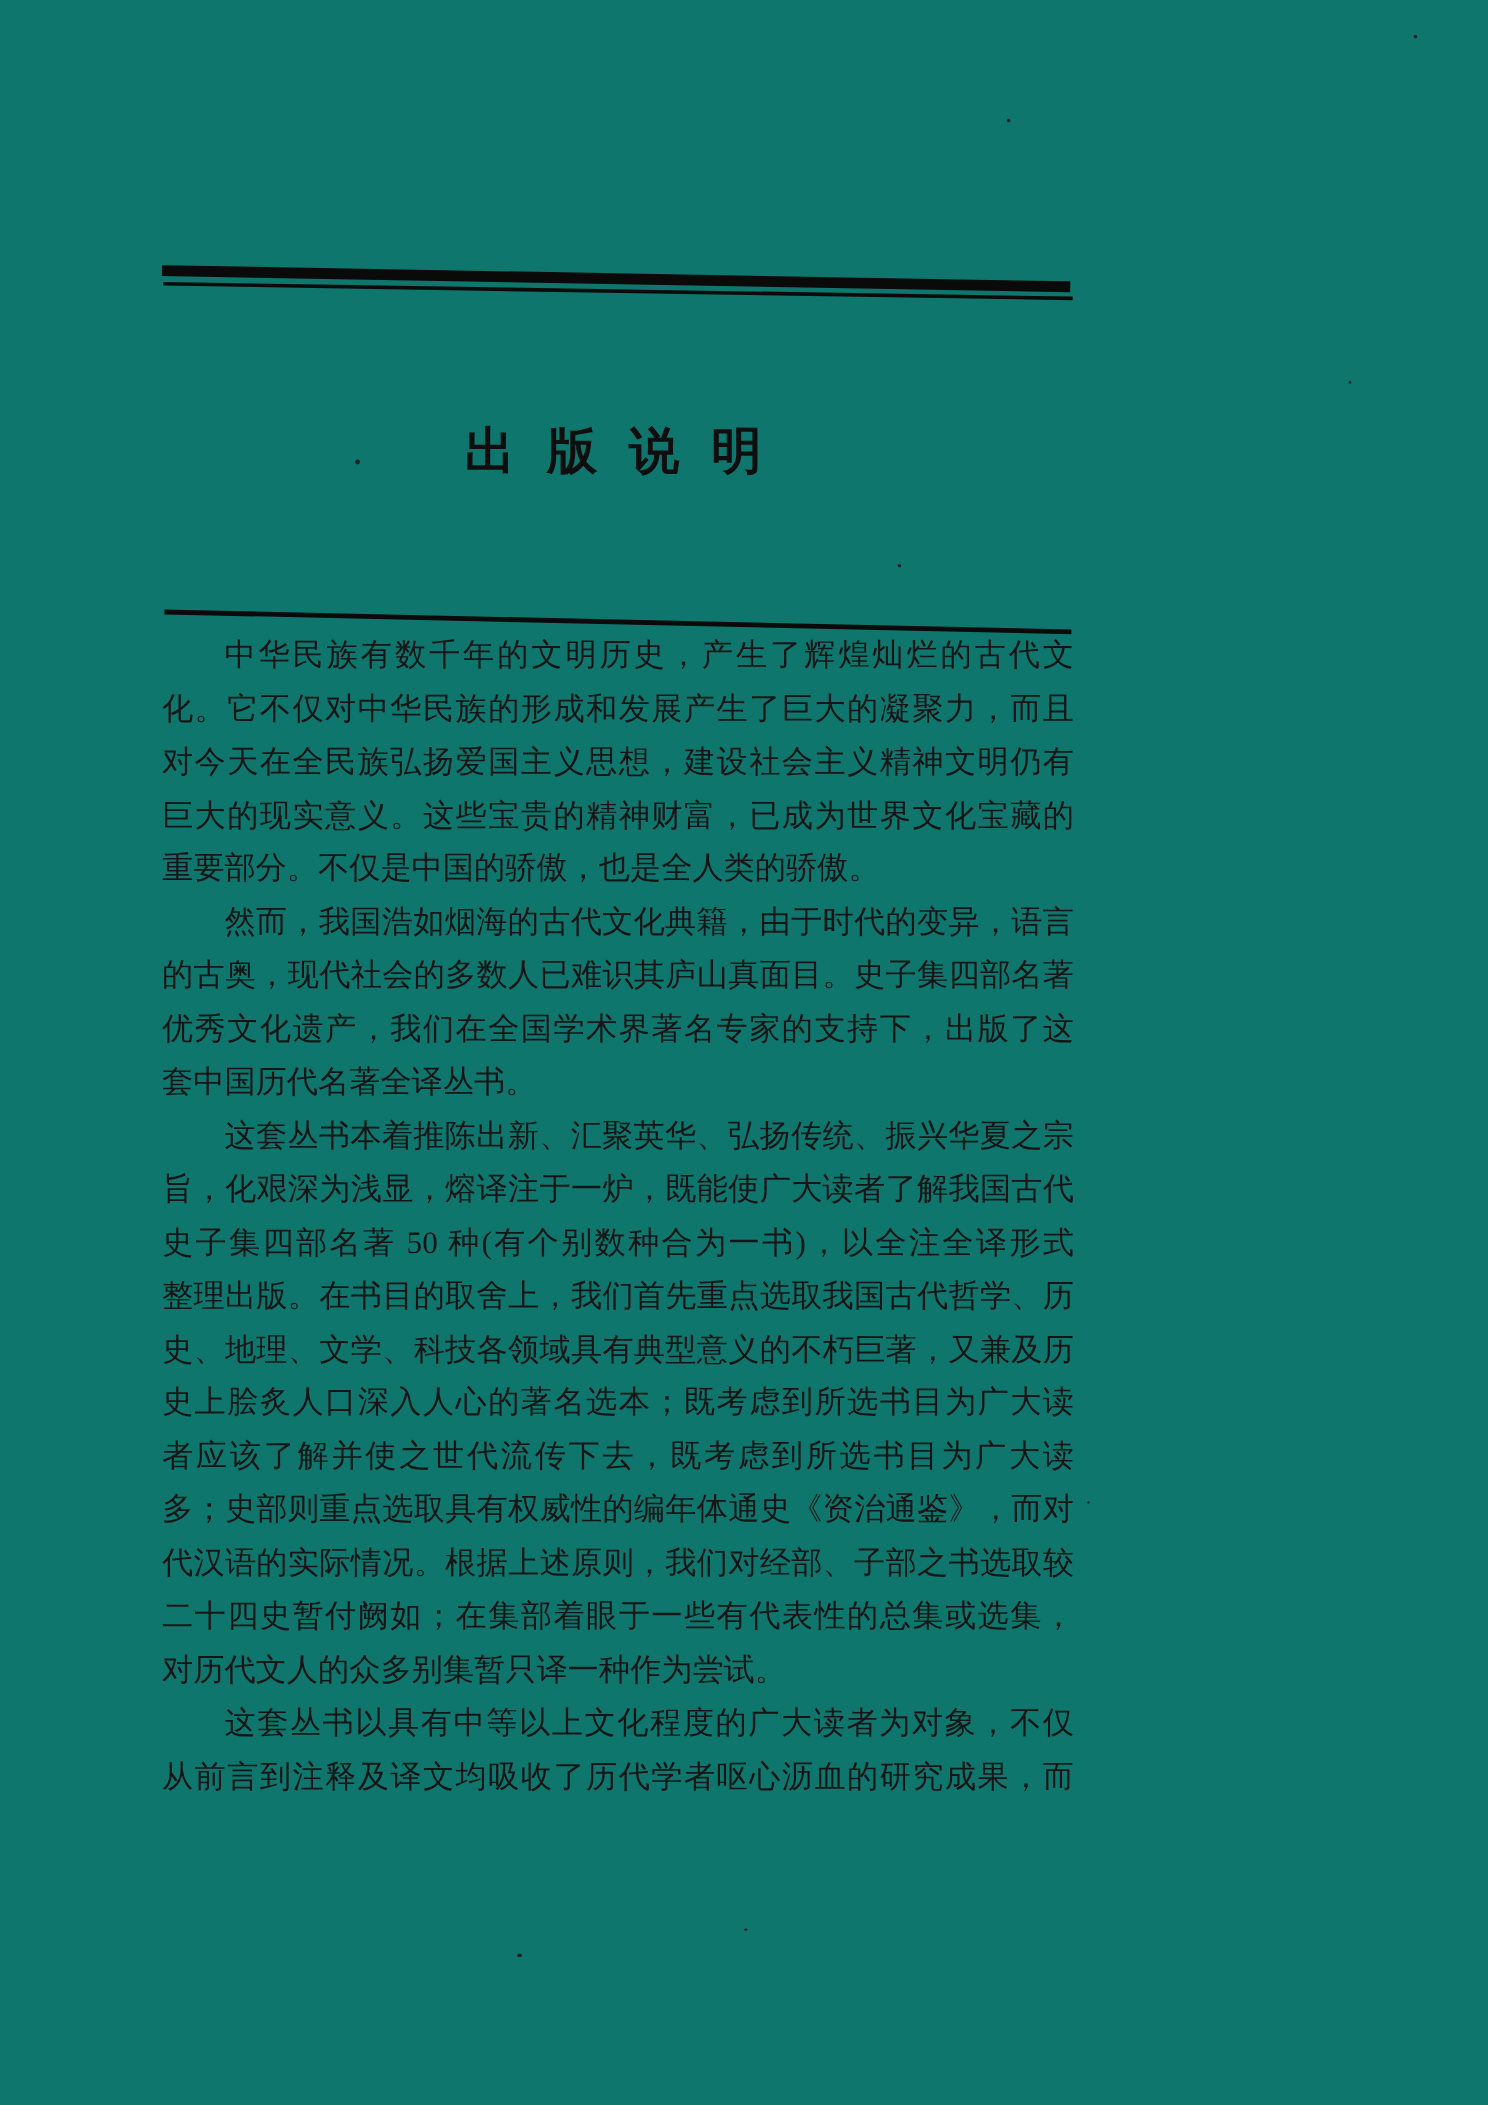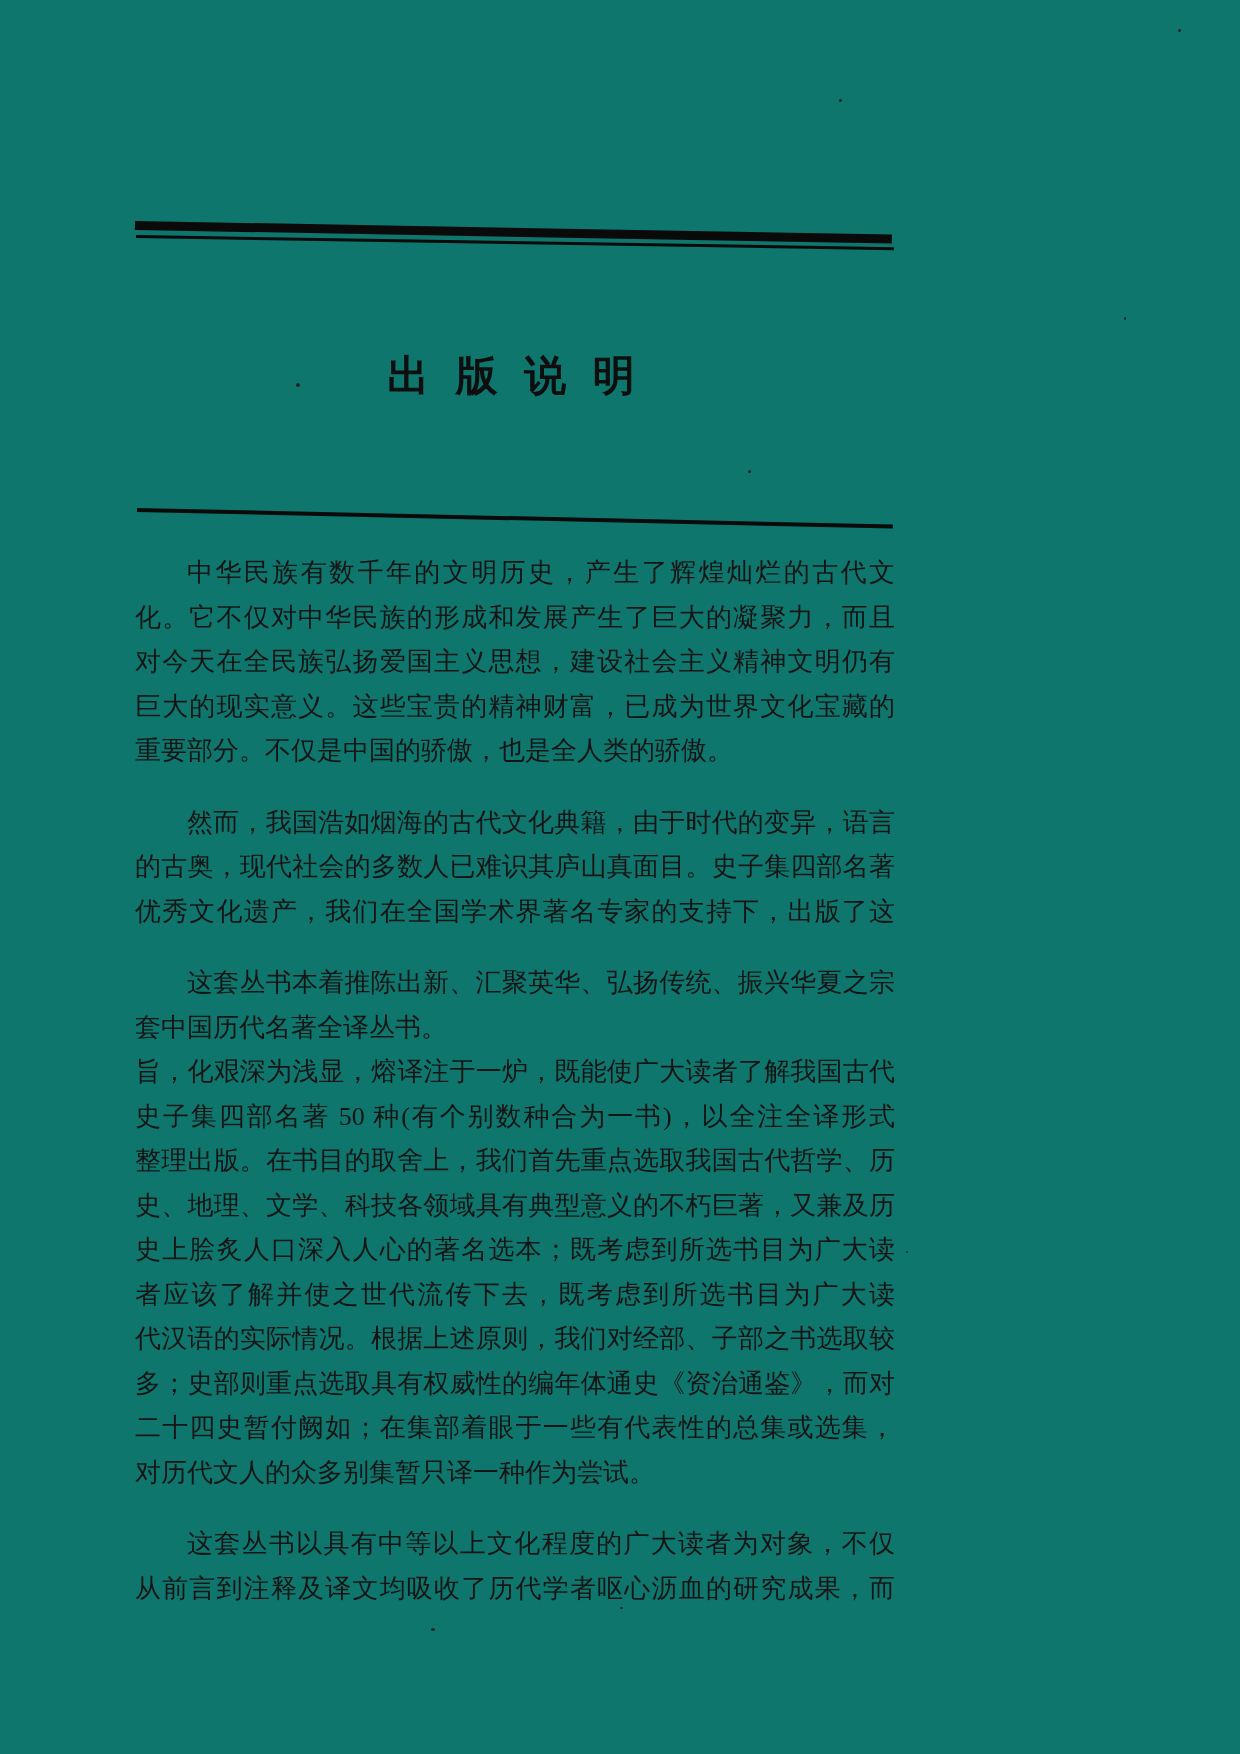--- a/index.html
+++ b/index.html
@@ -53,21 +53,21 @@
     left: 135px; top: 524px;
     width: 760px;
     font-size: 26px;
     line-height: 44.5px;
     color: #151515;
   }
   .line {
     height: 44.5px;
     overflow: visible;
   }
-  .line.indent { text-indent: 2em; margin-top: 27px; }
+  .line.indent { text-indent: 2em; }
   .line.fill {
     text-align: justify;
     text-align-last: justify;
   }
   
   .speckle {
     position: absolute;
     background: #222;
     border-radius: 50%;
   }
@@ -94,30 +94,30 @@
 
   <div class="body-text">
       <div class="line indent fill">中华民族有数千年的文明历史，产生了辉煌灿烂的古代文</div>
       <div class="line fill">化。它不仅对中华民族的形成和发展产生了巨大的凝聚力，而且</div>
       <div class="line fill">对今天在全民族弘扬爱国主义思想，建设社会主义精神文明仍有</div>
       <div class="line fill">巨大的现实意义。这些宝贵的精神财富，已成为世界文化宝藏的</div>
       <div class="line">重要部分。不仅是中国的骄傲，也是全人类的骄傲。</div>
       <div class="line indent fill">然而，我国浩如烟海的古代文化典籍，由于时代的变异，语言</div>
       <div class="line fill">的古奥，现代社会的多数人已难识其庐山真面目。史子集四部名著</div>
       <div class="line fill">优秀文化遗产，我们在全国学术界著名专家的支持下，出版了这</div>
+      <div class="line">套中国历代名著全译丛书。</div>
       <div class="line indent fill">这套丛书本着推陈出新、汇聚英华、弘扬传统、振兴华夏之宗</div>
-      <div class="line">套中国历代名著全译丛书。</div>
       <div class="line fill">旨，化艰深为浅显，熔译注于一炉，既能使广大读者了解我国古代</div>
       <div class="line fill">史子集四部名著 50 种(有个别数种合为一书)，以全注全译形式</div>
       <div class="line fill">整理出版。在书目的取舍上，我们首先重点选取我国古代哲学、历</div>
       <div class="line fill">史、地理、文学、科技各领域具有典型意义的不朽巨著，又兼及历</div>
       <div class="line fill">史上脍炙人口深入人心的著名选本；既考虑到所选书目为广大读</div>
       <div class="line fill">者应该了解并使之世代流传下去，既考虑到所选书目为广大读</div>
+      <div class="line fill">多；史部则重点选取具有权威性的编年体通史《资治通鉴》，而对</div>
       <div class="line fill">代汉语的实际情况。根据上述原则，我们对经部、子部之书选取较</div>
-      <div class="line fill">多；史部则重点选取具有权威性的编年体通史《资治通鉴》，而对</div>
       <div class="line fill">二十四史暂付阙如；在集部着眼于一些有代表性的总集或选集，</div>
       <div class="line">对历代文人的众多别集暂只译一种作为尝试。</div>
       <div class="line indent fill">这套丛书以具有中等以上文化程度的广大读者为对象，不仅</div>
       <div class="line fill">从前言到注释及译文均吸收了历代学者呕心沥血的研究成果，而</div>
     </div>
 
   <div class="speckle sp1"></div>
   <div class="speckle sp2"></div>
   <div class="speckle sp3"></div>
   <div class="speckle sp4"></div>

